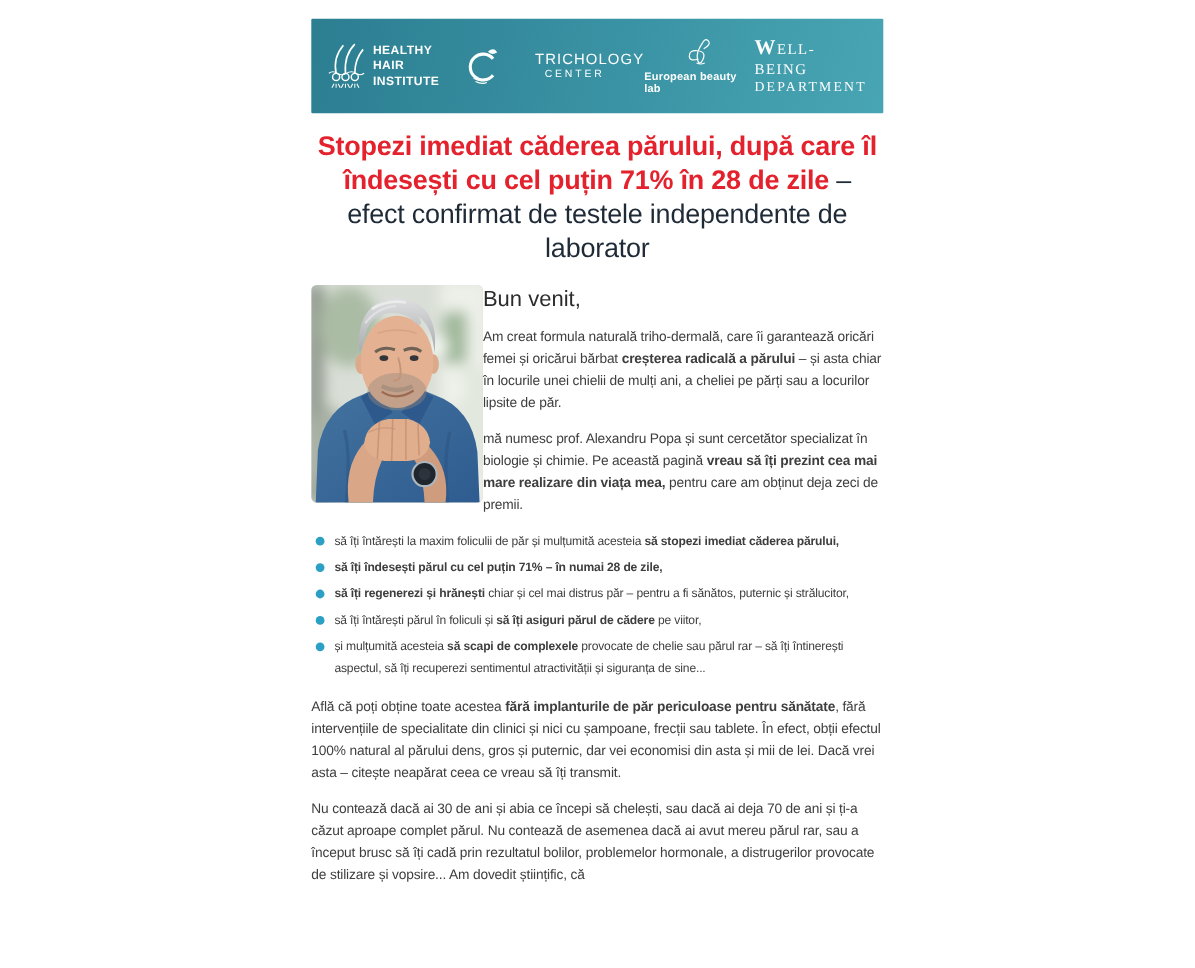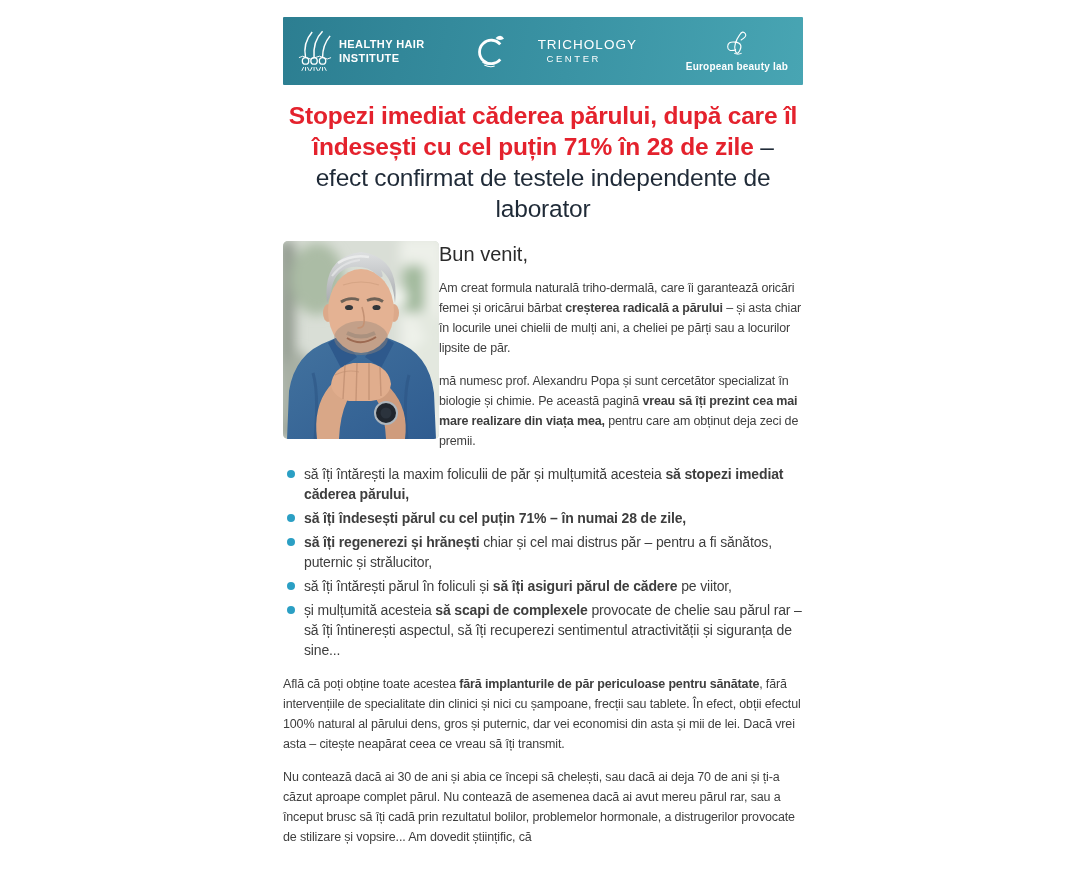--- a/index.html
+++ b/index.html
@@ -5,21 +5,21 @@
   html,body{margin:0;padding:0;}
   body{
     width:1086px;height:880px;overflow:hidden;background:#ffffff;
     font-family:"Liberation Sans","DejaVu Sans",sans-serif;
     -webkit-font-smoothing:antialiased;
   }
   .container{width:520px;margin:0 auto;padding-top:17px;}
 
   
   .topbar{
-    height:68px;box-sizing:border-box;
+    height:86px;box-sizing:border-box;
     background:linear-gradient(100deg,#2c7e91 0%,#3a93a4 55%,#48a5b3 100%);
     display:flex;align-items:center;justify-content:space-between;
     padding:0 15px;border-radius:1px;
   }
   .logo{color:#fdfefe;display:flex;align-items:center;gap:7px;}
   .logo svg{display:block;}
   .hh-text{font-size:11px;font-weight:600;letter-spacing:.4px;line-height:1.3;}
   .tc-text{text-align:center;line-height:1.15;}
   .tc1{font-size:13.5px;font-weight:500;letter-spacing:1px;margin-left:27px;}
   .tc2{font-size:9.5px;font-weight:400;letter-spacing:2.6px;margin-top:1px;}
@@ -45,21 +45,21 @@
   .greeting{font-size:20px;font-weight:400;color:#2b2b2b;margin:2px 0 12px;}
 
   p.body{font-size:12.5px;letter-spacing:-.15px;line-height:20px;color:#3e3e3e;margin:0 0 13px;}
   b{font-weight:700;}
 
   
   .red-heading{color:#e4222d;font-size:20.5px;font-weight:700;margin:19px 0 14px;letter-spacing:-.2px;}
   ul.wish{list-style:none;margin:0 0 14px;padding:0;}
   ul.wish li{
     position:relative;padding-left:21px;margin-bottom:4px;
-    font-size:14px;letter-spacing:-.15px;line-height:20px;color:#3e3e3e;
+    font-size:11px;letter-spacing:-.15px;line-height:20px;color:#3e3e3e;
   }
   .dot{position:absolute;left:4px;top:6px;width:8px;height:8px;border-radius:50%;background:#2b9fc4;}
 </style>
 </head>
 <body>
 
 <div class="container">
 
   <header class="topbar">
 
@@ -100,20 +100,24 @@
     <div class="logo logo-ebl">
       <span>
         <svg width="30" height="28" viewBox="0 0 32 30" fill="none" stroke="#fdfefe" stroke-width="1.2">
           <path d="M15 21 q-9 3 -9 -3 q0 -6 8 -5 q9 1 5 9 q-3 6 -5 0 q-2 -7 5 -17 q3 -5 6 -1 q2 3 -5 7"></path>
           <path d="M13 25 q4 2 8 0" stroke-width="1"></path>
         </svg>
       </span>
       <div class="ebl-label">European beauty lab</div>
     </div>
 
+    <div class="logo logo-wb">
+      <div class="wb1">WELL-BEING</div>
+      <div class="wb2">DEPARTMENT</div>
+    </div>
 
   </header>
 
   <h1 class="headline"><span>Stopezi imediat căderea părului, după care îl îndesești cu cel puțin 71% în 28 de zile</span><span class="dark"> – efect confirmat de testele independente de laborator</span></h1>
 
   <section class="intro">
 
     <div class="photo">
       <svg width="156" height="198" viewBox="0 0 156 198">
         <defs>

